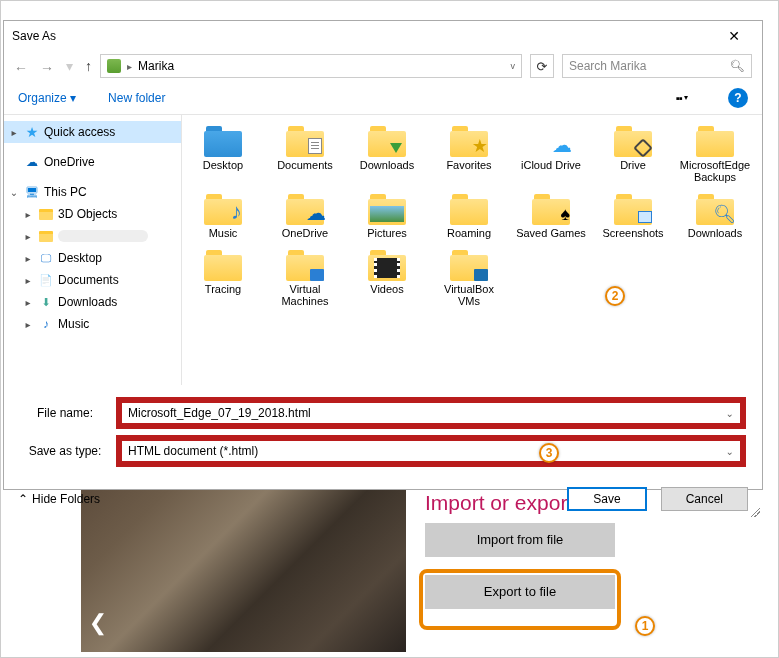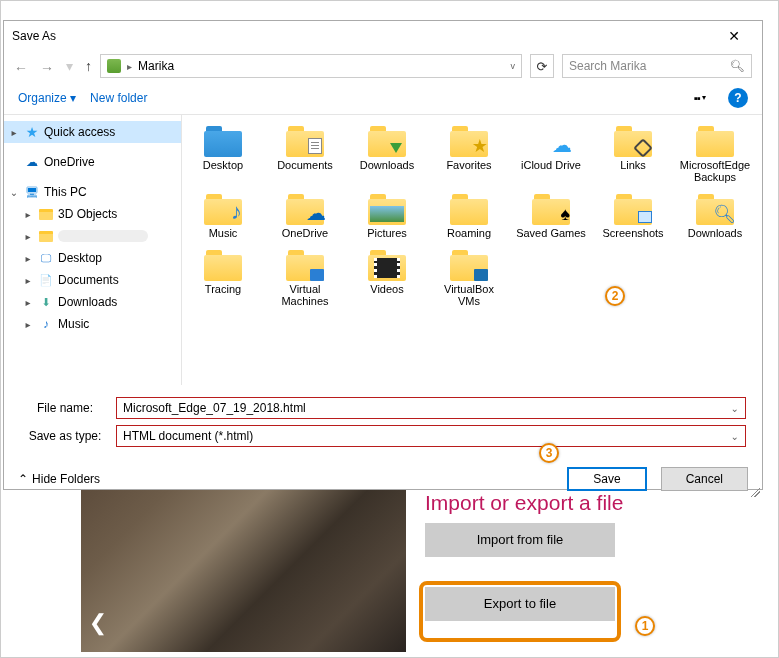--- a/index.html
+++ b/index.html
@@ -57,21 +57,21 @@
   }
   .edge-btn {
     display: block;
     width: 190px;
     height: 34px;
     line-height: 34px;
     text-align: center;
     background: #ccc;
     color: #000;
     font-size: 13px;
-    margin-bottom: 24px;
+    margin-bottom: 12px;
     cursor: pointer;
   }
   .hl-orange {
     border: 4px solid #ea8500;
     border-radius: 8px;
     padding: 2px;
     margin-left: -6px;
     width: 202px;
   }
   .hl-orange .edge-btn { margin-bottom: 15px; }
@@ -150,21 +150,21 @@
     color:#888;
     gap:8px;
   }
   .searchbox .flex1 { flex:1; font-size:12px; }
   .toolbar {
     height: 34px;
     border-bottom: 1px solid #e5e5e5;
     display:flex;
     align-items:center;
     padding: 0 14px;
-    gap: 14px;
+    gap: 32px;
     font-size: 12px;
   }
   .toolbar .organize { color:#0066cc; }
   .toolbar .newfolder { color:#0066cc; }
   .toolbar .flex1 { flex:1; }
   .view-btn {
     width:28px; height:22px;
     display:flex;align-items:center;justify-content:center;
     gap:2px;
     font-size: 11px;
@@ -242,22 +242,22 @@
   }
   .flabel { font-size:11px; line-height:12px; color:#000; max-width:76px; word-wrap:break-word;}
 
   .fields {
     padding: 12px 16px 6px;
     font-size: 12px;
   }
   .frow { display:flex; align-items:center; margin-bottom:6px; gap:6px;}
   .frow label { width:90px; text-align:center; color:#000; }
   .frow .field {
-    flex:1; height:22px; border:1px solid #b91c1c;
-    display:flex; align-items:center; padding:0 6px;
+    flex:1; height:22px; border:6px solid #b91c1c;
+    display:flex; align-items:center; padding:10px 6px;
   }
   .footer {
     height: 40px;
     display:flex;
     align-items:center;
     padding: 0 14px;
     gap:14px;
     position: relative;
   }
   .footer .hide-folders { display:flex; align-items:center; gap:4px; cursor:pointer;}
@@ -451,21 +451,21 @@
               <div class="ov-cloud">☁</div>
             </div>
             <div class="flabel">iCloud Drive</div>
           </div>
           <div class="fitem">
             <div class="fico">
               <div class="folder-tab"></div>
               <div class="folder-body"></div>
               <div class="ov-link"></div>
             </div>
-            <div class="flabel">Links</div>
+            <div class="flabel">Drive</div>
           </div>
           <div class="fitem">
             <div class="fico">
               <div class="folder-tab"></div>
               <div class="folder-body"></div>
             </div>
             <div class="flabel">MicrosoftEdgeBackups</div>
           </div>
           <div class="fitem">
             <div class="fico">

